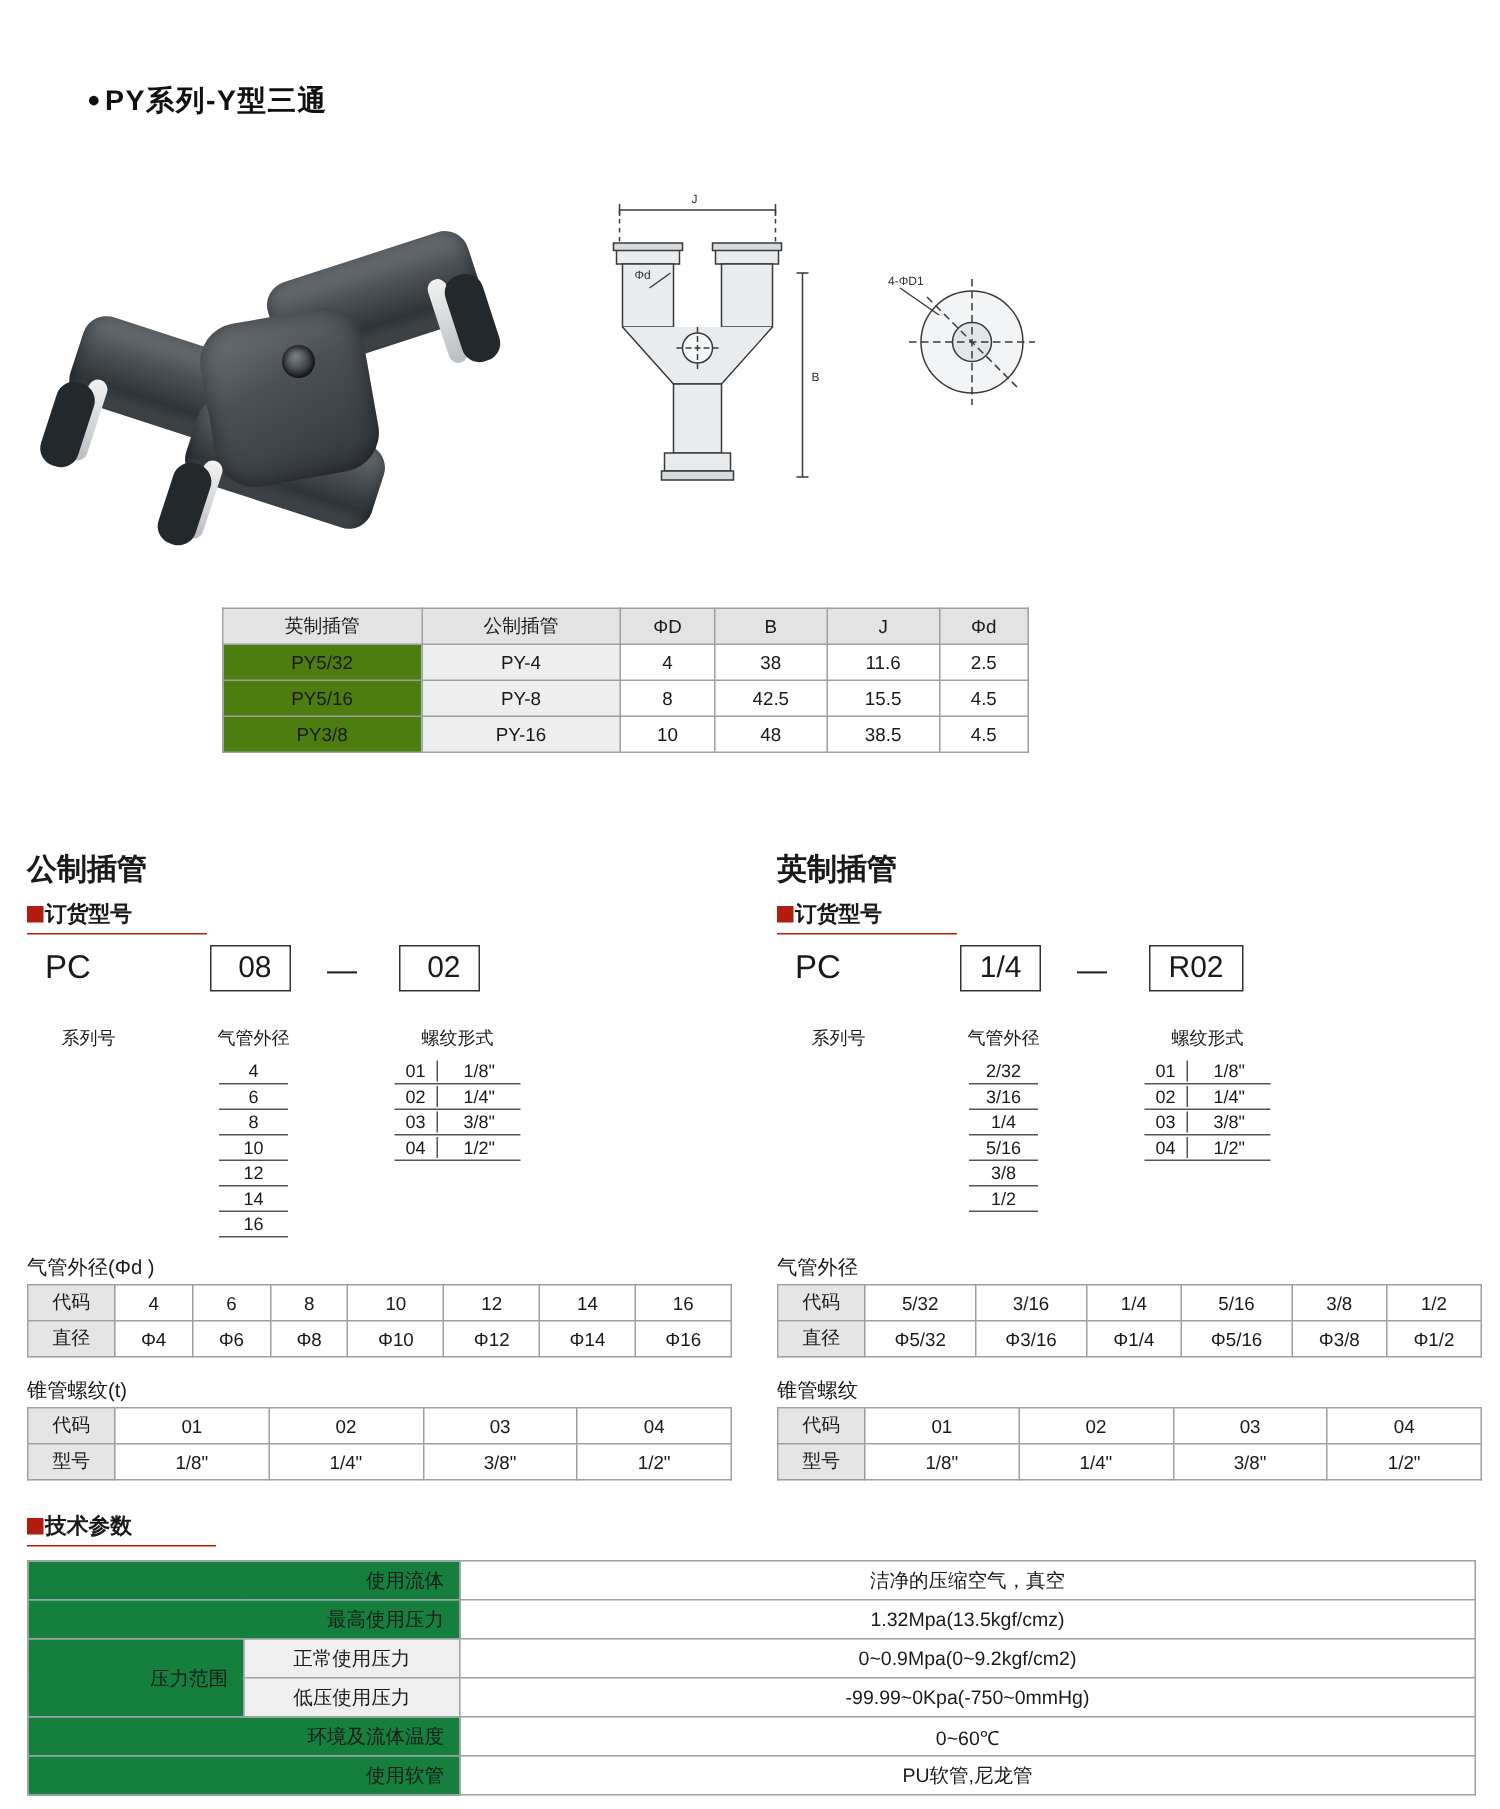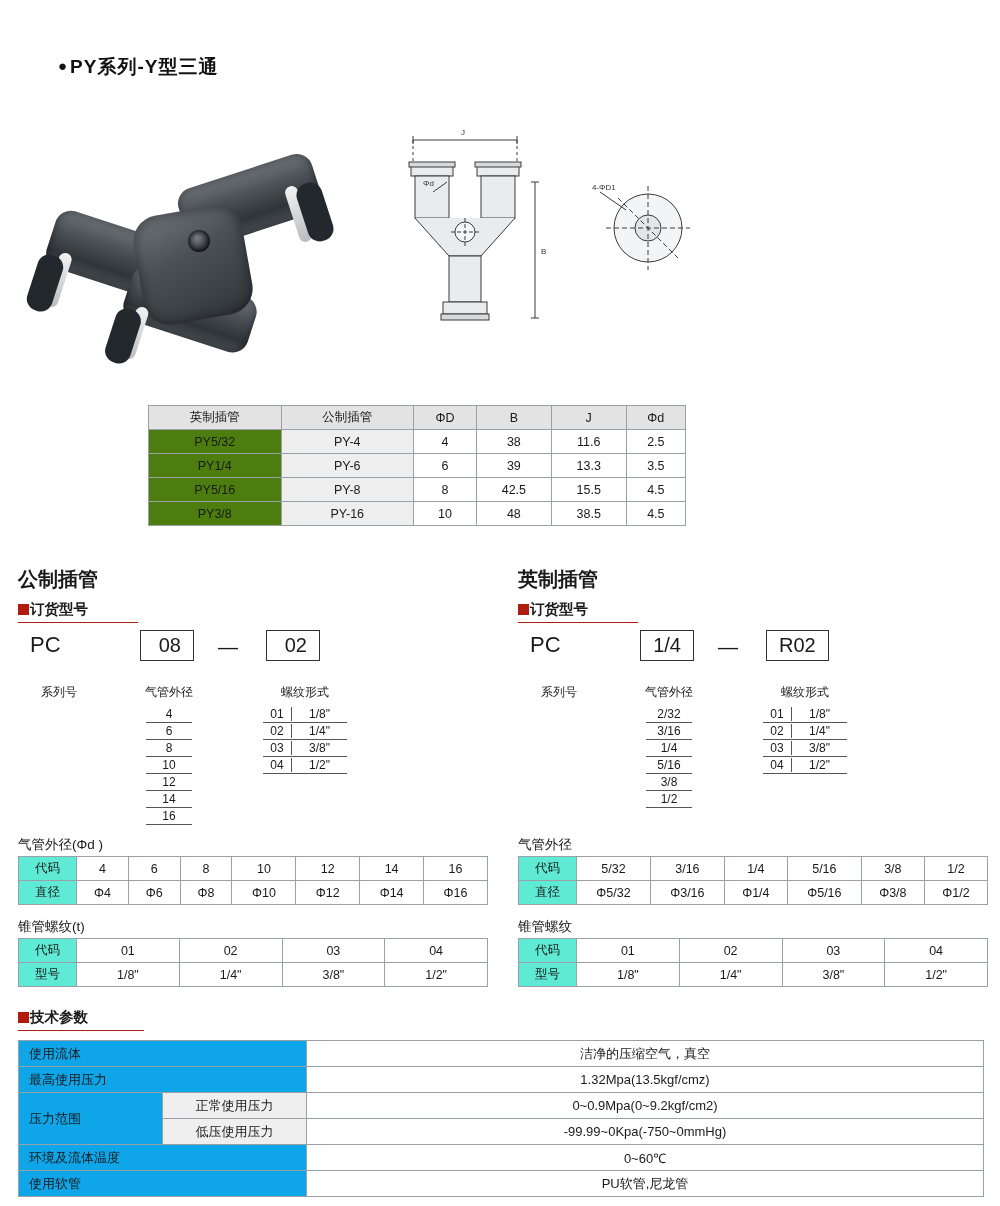--- a/index.html
+++ b/index.html
@@ -217,21 +217,21 @@
     border-collapse: collapse;
     font-size: 12.5px;
   }
   .mini-table td {
     border: 1px solid #9aa0a6;
     height: 24px;
     text-align: center;
     padding: 0 6px;
     white-space: nowrap;
   }
-  .mini-table td.hd { background: #5eead4; width: 58px; }
+  .mini-table td.hd { background: #e5e5e5; width: 58px; }
 
   .mt-l1-title { left: 18px; top: 836px; }
   .mt-l1 { left: 18px; top: 856px; width: 470px; }
   .mt-l2-title { left: 18px; top: 918px; }
   .mt-l2 { left: 18px; top: 938px; width: 470px; }
   .mt-r1-title { left: 518px; top: 836px; }
   .mt-r1 { left: 518px; top: 856px; width: 470px; }
   .mt-r2-title { left: 518px; top: 918px; }
   .mt-r2 { left: 518px; top: 938px; width: 470px; }
 
@@ -241,21 +241,21 @@
     left: 18px; top: 1040px;
     width: 966px;
     border-collapse: collapse;
     font-size: 13px;
   }
   .tech-table td {
     border: 1px solid #9aa0a6;
     height: 26px;
     padding: 0 10px;
   }
-  .tech-table td.label { background: #0ea5e9; width: 288px; }
+  .tech-table td.label { background: #15803d; width: 288px; text-align: right; }
   .tech-table td.sublabel { background: #efefef; width: 144px; text-align: center; }
   .tech-table td.value { text-align: center; }
 </style>
 </head>
 <body>
 
 <div class="page-title">
   <span class="bullet">●</span><span>PY系列-Y型三通</span>
 </div>
 
@@ -338,28 +338,20 @@
   <tbody>
     <tr>
       <td>PY5/32</td>
       <td>PY-4</td>
       <td>4</td>
       <td>38</td>
       <td>11.6</td>
       <td>2.5</td>
     </tr>
     <tr>
-      <td>PY1/4</td>
-      <td>PY-6</td>
-      <td>6</td>
-      <td>39</td>
-      <td>13.3</td>
-      <td>3.5</td>
-    </tr>
-    <tr>
       <td>PY5/16</td>
       <td>PY-8</td>
       <td>8</td>
       <td>42.5</td>
       <td>15.5</td>
       <td>4.5</td>
     </tr>
     <tr>
       <td>PY3/8</td>
       <td>PY-16</td>

